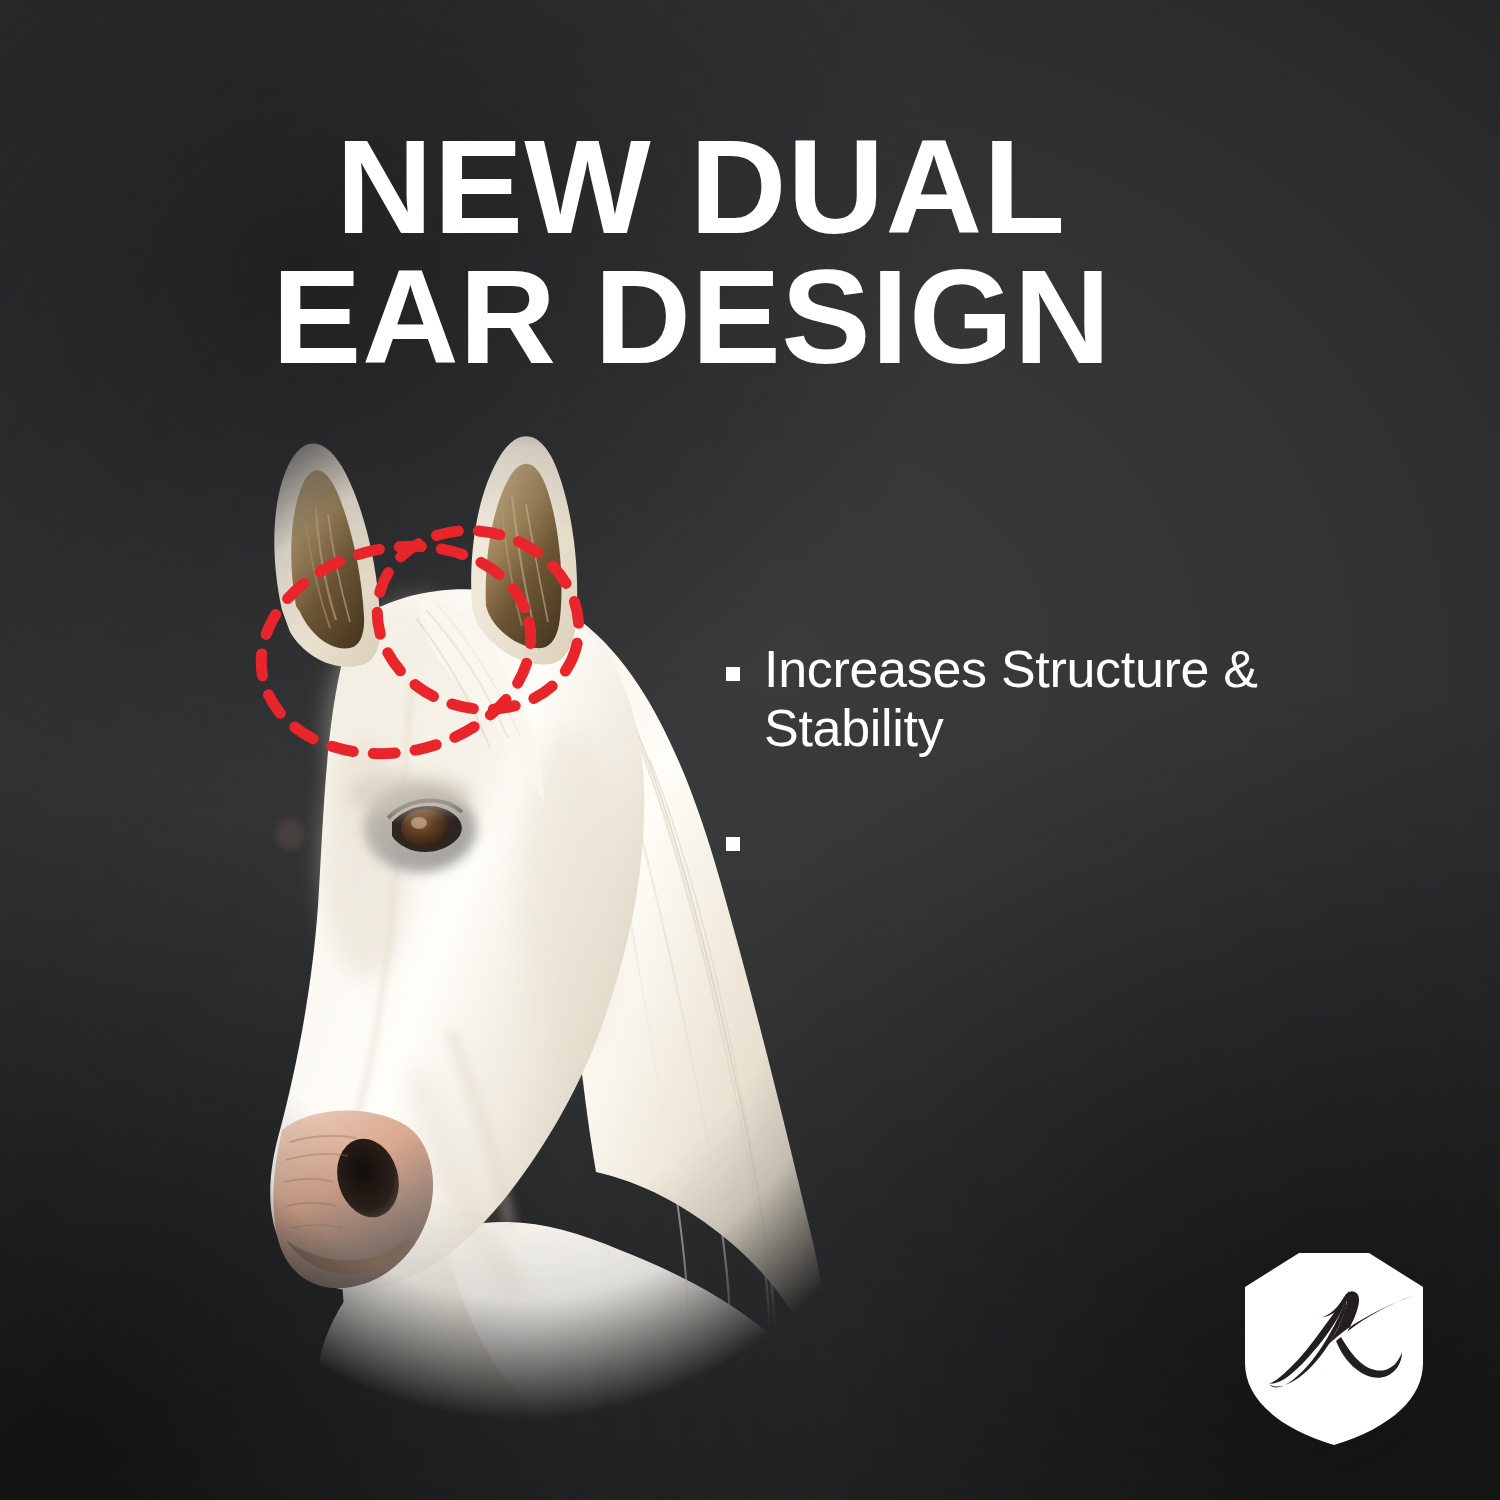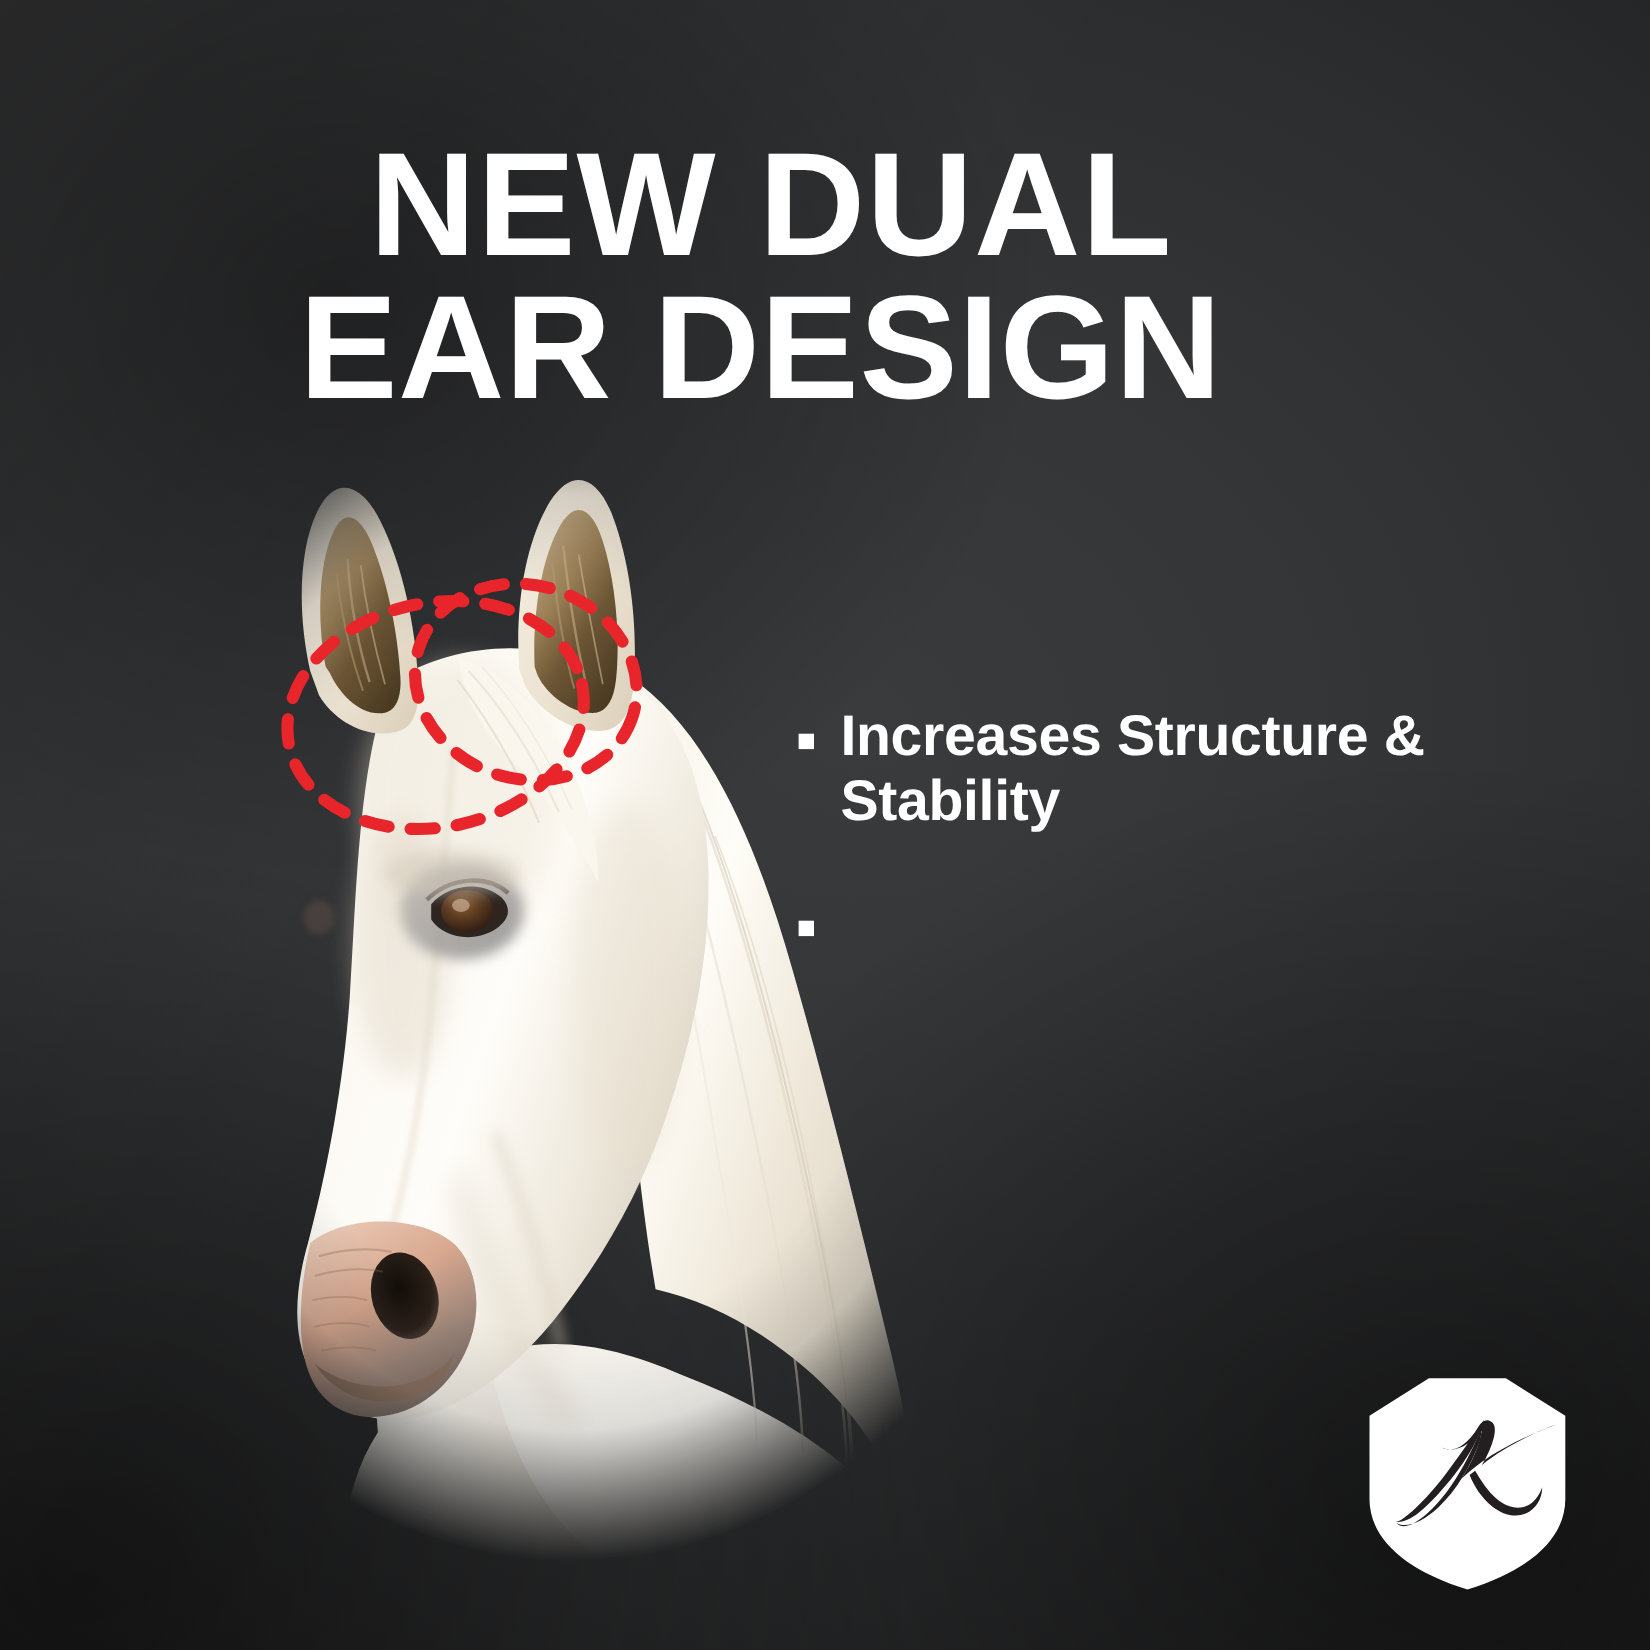--- a/index.html
+++ b/index.html
@@ -63,21 +63,21 @@
     width:14px;height:14px;
     background:#ffffff;
     flex:0 0 14px;
     margin-top:27px;
     margin-right:24px;
   }
   .feature .ftext{
     color:#ffffff;
     font-size:52px;
     line-height:1.13;
-    font-weight:700;
+    font-weight:400;
     letter-spacing:-.3px;
     max-width:630px;
   }
 
   
   .horse-wrap{
     position:absolute;
     left:120px;top:430px;
     width:800px;height:1010px;
   }

